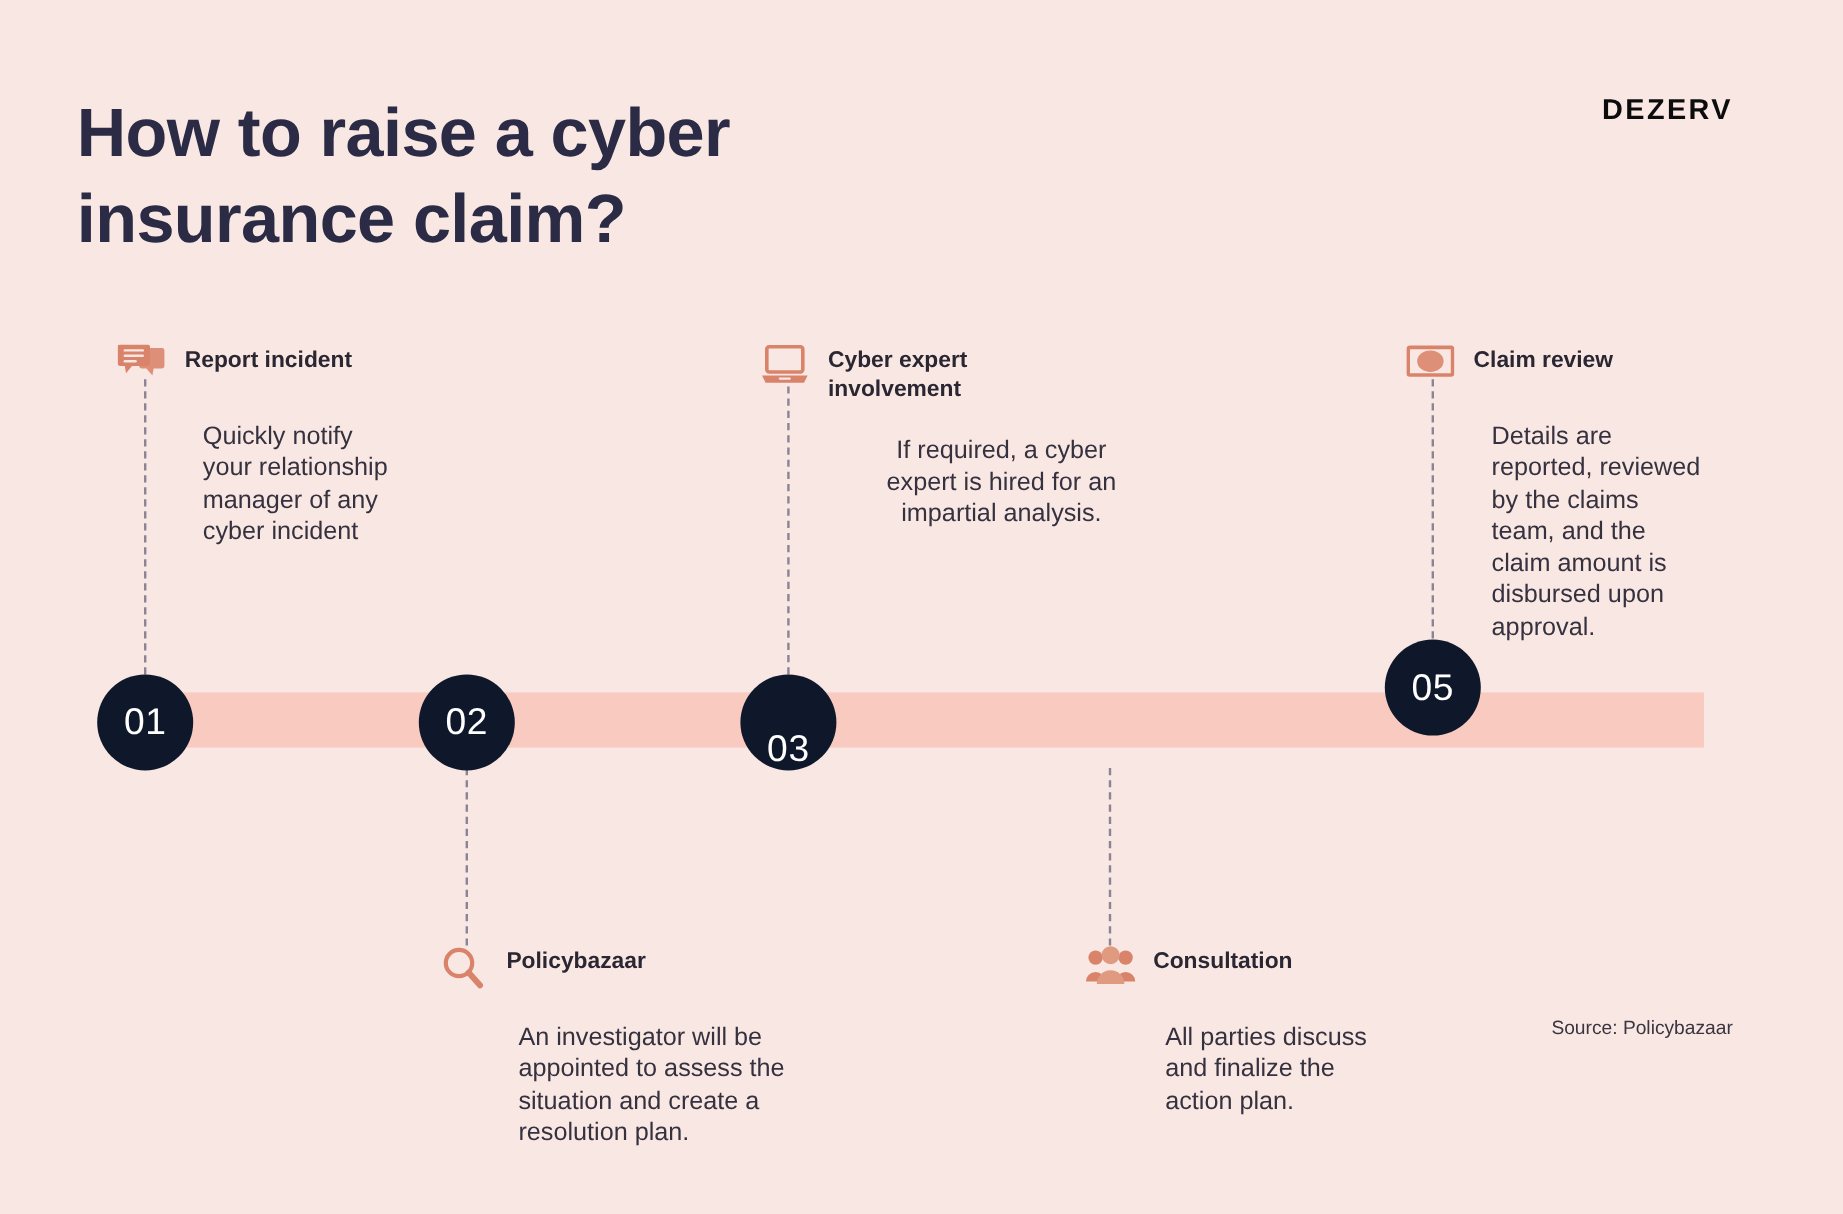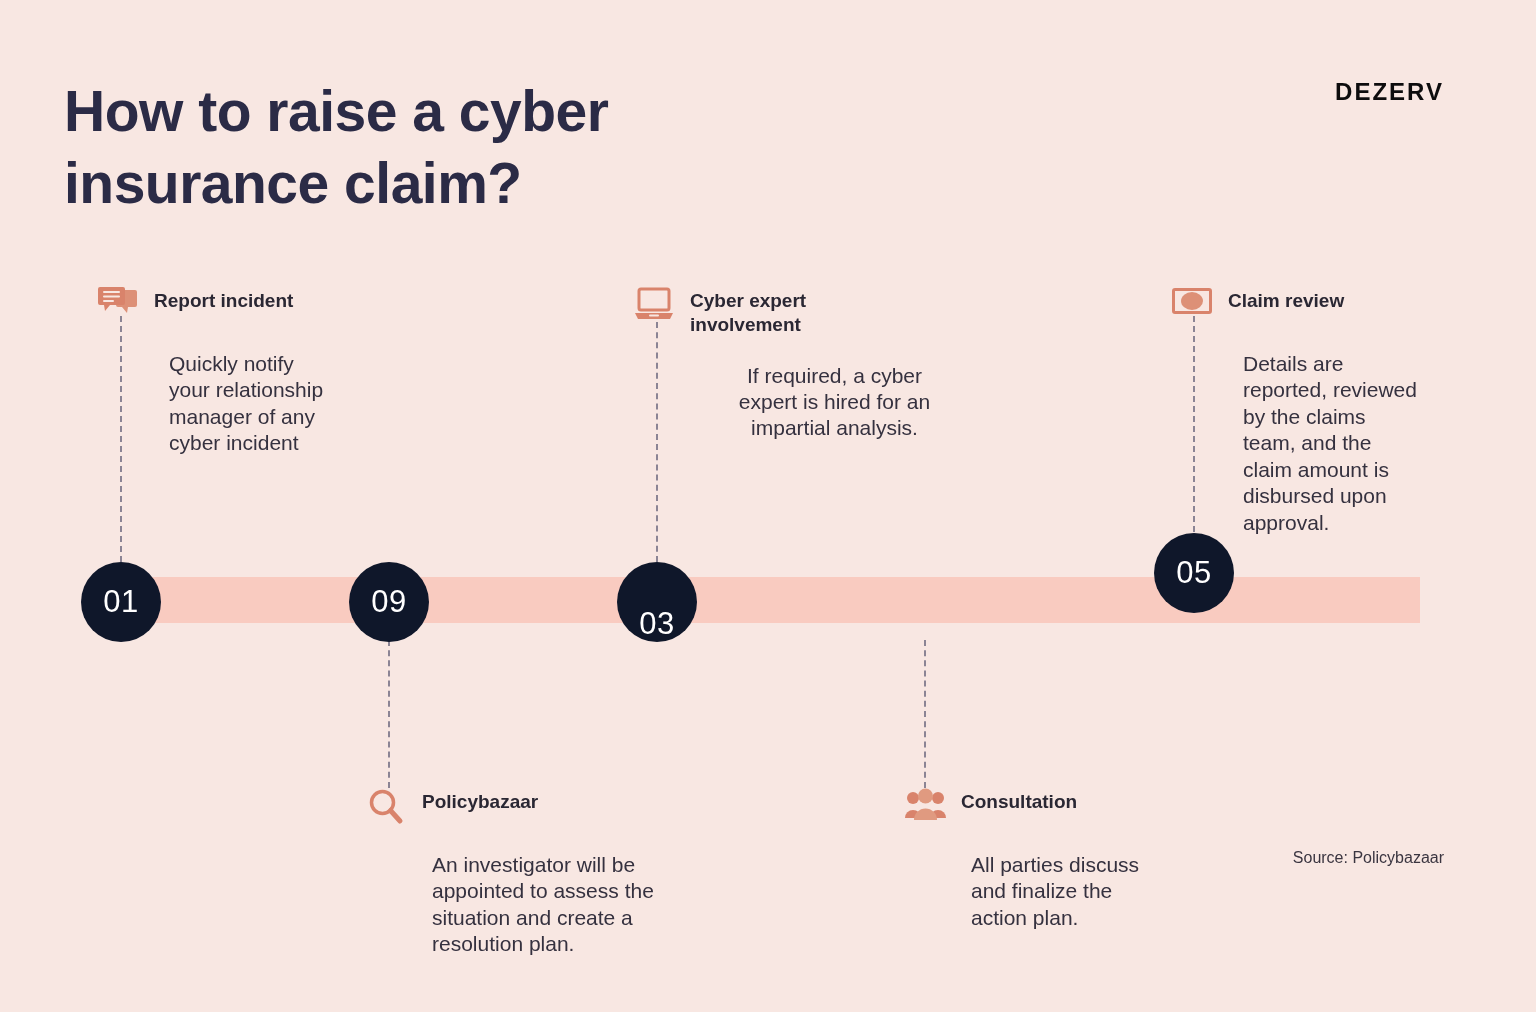--- a/index.html
+++ b/index.html
@@ -132,21 +132,21 @@
   <div class="connector" style="left:120px; top:316px; height:246px;"></div>
   <div class="connector" style="left:388px; top:640px; height:148px;"></div>
   <div class="connector" style="left:656px; top:322px; height:240px;"></div>
   <div class="connector" style="left:924px; top:640px; height:148px;"></div>
   <div class="connector" style="left:1193px; top:316px; height:246px;"></div>
 
   <div class="node" style="left:81px; top:562px;">
     <span>01</span>
   </div>
   <div class="node" style="left:349px; top:562px;">
-    <span>09</span>
+    <span>02</span>
   </div>
   <div class="node" style="left:617px; top:562px;align-items:flex-end;">
     <span>03</span>
   </div>
   <div class="node" style="left:1154px; top:533px;">
     <span>05</span>
   </div>
 
   <div class="block" style="left:98px; top:287px; width:320px;">
     <div class="block-head">

